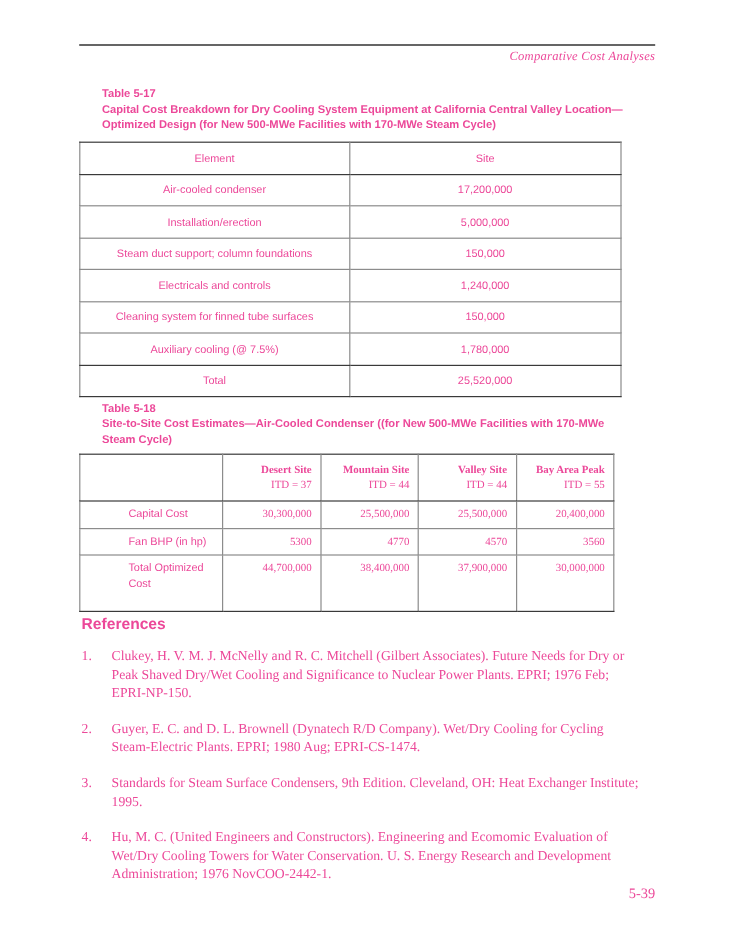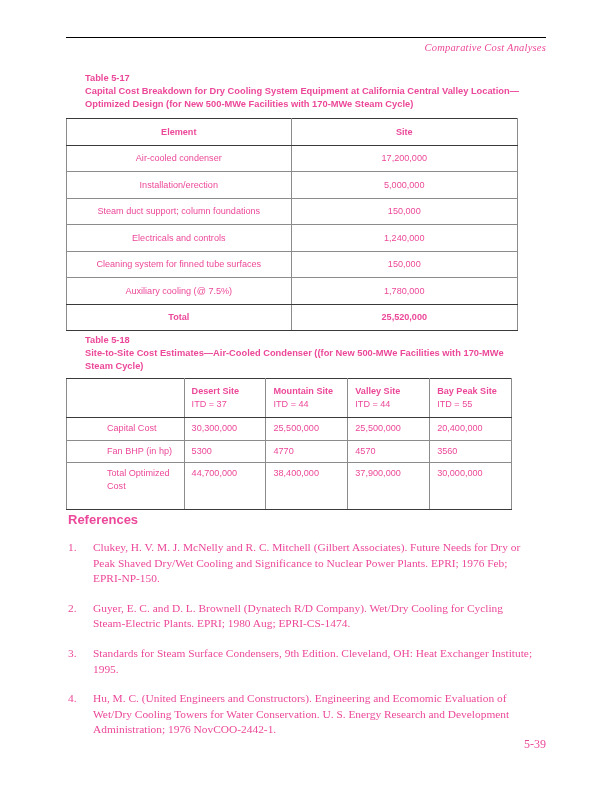--- a/index.html
+++ b/index.html
@@ -71,47 +71,47 @@
   #table-5-17 {
     left: 66px;
     top: 118px;
     width: 452px;
   }
   #table-5-17 .c-el { width: 224px; text-align: center; }
   #table-5-17 .c-cost { width: 226px; text-align: center; }
   #table-5-17 tr { height: 25.5px; }
   #table-5-17 td { height: 25.5px; vertical-align: middle; }
   #table-5-17 thead td {
-    font-weight: bold;
+    font-weight: normal;
     border-top: 1.4px solid #3a3a3a;
     border-bottom: 1.4px solid #3a3a3a;
   }
   #table-5-17 .row-total td {
-    font-weight: bold;
+    font-weight: normal;
     border-top: 1.4px solid #3a3a3a;
     border-bottom: 1.4px solid #3a3a3a;
     text-align: center;
   }
   #table-5-17 .row-last-before-total td {
     border-bottom: 1.4px solid #3a3a3a;
   }
 
   
   #table-5-18 {
     left: 66px;
     top: 378px;
     width: 446px;
   }
   #table-5-18 td {
     vertical-align: top;
     padding: 4px 7px 5px 7px;
     line-height: 12.6px;
   }
   #table-5-18 .col-label { width: 90px; text-align: left; padding-left: 40px; }
-  #table-5-18 .col-site { width: 82px; text-align: left; }
+  #table-5-18 .col-site { width: 82px; text-align: right; font-family: Liberation Serif, serif; }
   #table-5-18 thead td {
     text-align: center;
     font-weight: bold;
     border-top: 1.4px solid #3a3a3a;
     border-bottom: 1.4px solid #3a3a3a;
     padding-top: 6px;
     padding-bottom: 7px;
   }
   #table-5-18 thead td .itd {
     display: block;
@@ -231,21 +231,21 @@
         </td>
         <td class="col-site">
           <span>Mountain Site</span>
           <span class="itd">ITD = 44</span>
         </td>
         <td class="col-site">
           <span>Valley Site</span>
           <span class="itd">ITD = 44</span>
         </td>
         <td class="col-site">
-          <span>Bay Peak Site</span>
+          <span>Bay Area Peak</span>
           <span class="itd">ITD = 55</span>
         </td>
       </tr>
     </thead>
     <tbody>
       <tr>
         <td class="col-label">Capital Cost</td>
         <td class="col-site">30,300,000</td>
         <td class="col-site">25,500,000</td>
         <td class="col-site">25,500,000</td>

